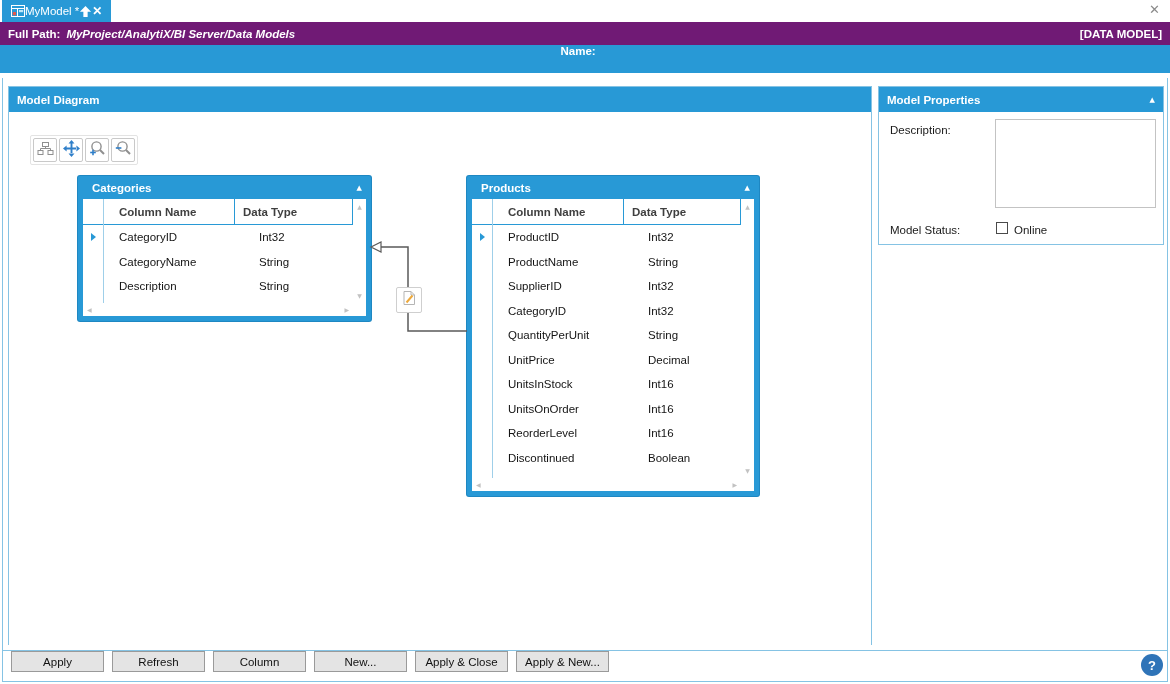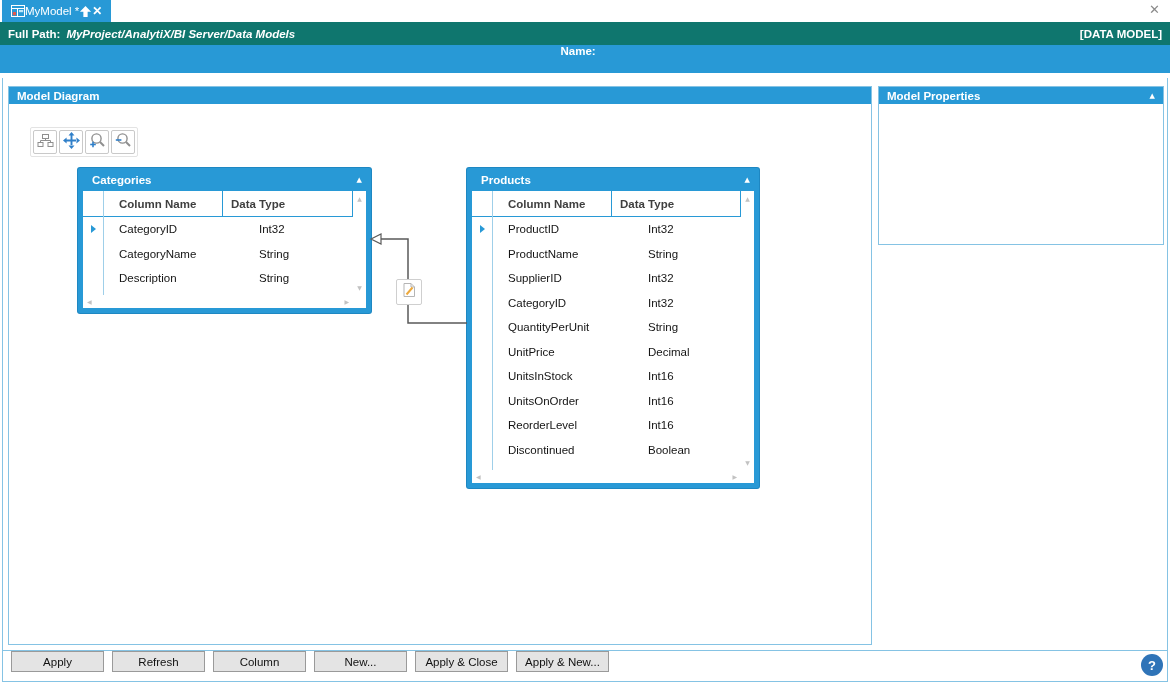--- a/index.html
+++ b/index.html
@@ -9,40 +9,40 @@
   
   .tabbar { position:absolute; left:0; top:0; width:100%; height:22px; background:#fff; }
   .tab { position:absolute; left:2px; top:0; height:22px; background:#2899d6; color:#fff;
          display:flex; align-items:center; padding:0 9px; gap:0; font-size:11.5px; }
   .tab-label { white-space:nowrap; }
   .tab-ico { display:flex; align-items:center; cursor:pointer; }
   .tab-close { font-size:12px; font-weight:bold; line-height:1; cursor:pointer; }
   .win-close { position:absolute; right:10px; top:2px; color:#8a8a8a; font-size:13px; cursor:pointer; }
 
   
-  .pathbar { position:absolute; left:0; top:22px; width:100%; height:23px; background:#0f766e;
+  .pathbar { position:absolute; left:0; top:22px; width:100%; height:23px; background:#701a75;
              color:#fff; display:flex; align-items:center; font-size:11.5px; padding:0 8px; }
   .pathbar .lbl { font-weight:bold; margin-right:6px; }
   .pathbar .val { font-style:italic; font-weight:bold; }
   .pathbar .badge { margin-left:auto; font-weight:bold;padding-left:16px; }
 
   
   .namebar { position:absolute; left:0; top:45px; width:100%; height:28px; background:#2899d6;
              display:flex; align-items:center; padding:0 8px;flex-direction:column; }
   .namebar .lbl { color:#fff; font-size:11.5px; font-weight:bold; width:49px; }
   .namebar input { flex:1; height:21px; border:1px solid #b7dcf0; border-radius:1px;
                    font-family:"Liberation Sans",sans-serif; font-size:11.5px; padding:0 6px; color:#111; outline:none;margin-top:48px; }
 
   
   .frame { position:absolute; left:2px; right:2px; top:78px; bottom:2px;
            border-left:1px solid #85c3e4; border-right:1px solid #85c3e4; border-bottom:1px solid #85c3e4; }
 
   
   .panel { position:absolute; border:1px solid #85c3e4; background:#fff; }
-  .panel-hdr { height:17px; background:#2899d6; color:#fff; font-size:11.5px; font-weight:bold;
+  .panel-hdr { height:25px; background:#2899d6; color:#fff; font-size:11.5px; font-weight:bold;
                display:flex; align-items:center; padding:0 8px; }
   .panel-hdr .collapse { margin-left:auto; font-size:7px; font-family:"DejaVu Sans",sans-serif; cursor:pointer; }
   .diagram-panel { left:8px; top:86px; width:864px; height:559px; }
   .props-panel   { left:878px; top:86px; width:286px; height:159px; }
   .canvas { position:relative; width:100%; height:536px; background:#fff; }
 
   
   .dtoolbar { position:absolute; left:21px; top:23px; display:flex; gap:2px;
               border:1px solid #e3e3e3; border-radius:2px; padding:2px; background:#fff; }
   .dtool-btn { width:24px; height:24px; border:1px solid #c9c9c9; border-radius:2px; background:#fff;
@@ -52,21 +52,21 @@
   .etable { position:absolute; background:#2899d6; border-radius:2px; padding:0 5px 5px 5px;
             display:flex; flex-direction:column; box-shadow:0 0 0 1px #1e87c2; }
   .et-hdr { height:23px; display:flex; align-items:center; color:#fff; font-size:11.5px; font-weight:bold;
             padding:0 4px 0 9px; }
   .et-hdr .collapse { margin-left:auto; font-size:7px; font-family:"DejaVu Sans",sans-serif; cursor:pointer; }
   .et-grid { position:relative; flex:1; background:#fff; overflow:hidden; }
   .et-grid::before { content:""; position:absolute; left:20px; top:0; bottom:13px; width:1px; background:#9fcfe9; }
   .et-gridhead { display:flex; height:26px; align-items:center; border-bottom:1px solid #2899d6;
                  font-size:11.5px; font-weight:bold; color:#3f3f3f; margin-right:13px; }
   .gh-ind  { width:20px; flex:none; }
-  .gh-name { width:120px; flex:none; padding-left:16px; border-right:1px solid #2899d6; align-self:stretch; display:flex; align-items:center; }
+  .gh-name { width:132px; flex:none; padding-left:16px; border-right:1px solid #2899d6; align-self:stretch; display:flex; align-items:center; }
   .gh-type { flex:1; padding-left:8px; border-right:1px solid #2899d6; align-self:stretch; display:flex; align-items:center; }
   .et-row { display:flex; height:24.5px; align-items:center; font-size:11.5px; color:#141414; margin-right:13px; }
   .r-ind  { width:20px; flex:none; display:flex; align-items:center; justify-content:center; }
   .r-name { width:148px; flex:none; padding-left:16px; }
   .r-type { flex:1; padding-left:8px; }
   .et-rows .et-row:first-child .ind-arrow { width:0; height:0; border-left:5px solid #2899d6;
                  border-top:4px solid transparent; border-bottom:4px solid transparent; }
   .et-vscroll { position:absolute; right:0; top:0; bottom:13px; width:13px; display:flex; flex-direction:column;
                 justify-content:space-between; align-items:center; padding:4px 0; color:#c2c2c2;
                 font-size:6px; font-family:"DejaVu Sans",sans-serif; }
@@ -337,20 +337,27 @@
     </div>
 
   </div>
 </div>
 
 <div class="panel props-panel">
   <div class="panel-hdr">
     <span>Model Properties</span>
     <span class="collapse">▲</span>
   </div>
+  <div class="props-body">
+    <span class="desc-lbl">Description:</span>
+    <textarea style=""></textarea>
+    <span class="status-lbl">Model Status:</span>
+    <span class="cbx"></span>
+    <span class="cbx-lbl">Online</span>
+  </div>
 </div>
 
 <div class="footer">
 
 <button>Apply</button>
     <button>Refresh</button>
     <button>Column</button>
     <button>New...</button>
     <button>Apply &amp; Close</button>
     <button>Apply &amp; New...</button>

